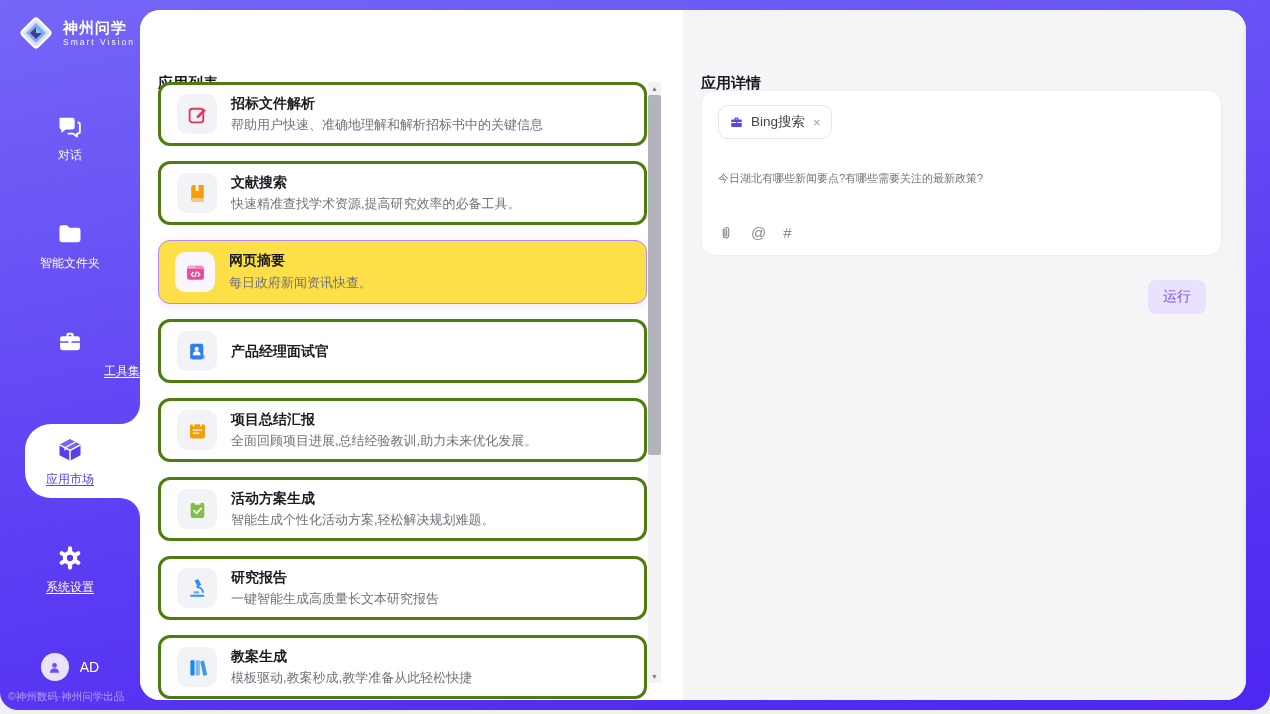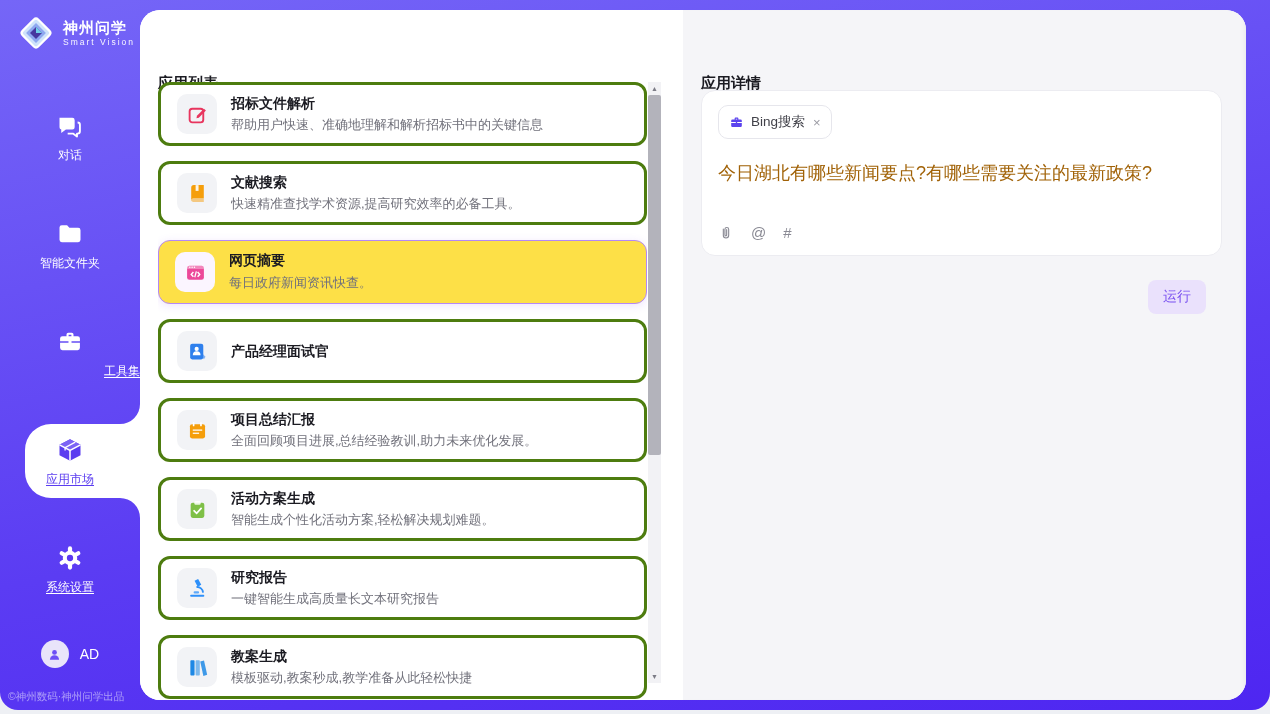--- a/index.html
+++ b/index.html
@@ -27,21 +27,21 @@
   .nav-item:nth-of-type(4){ top:436px; }
   .nav-item:nth-of-type(5){ top:544px; }
   .nav-icon { display:block; width:28px; height:28px; margin:0 auto; }
   .nav-icon svg { width:28px; height:28px; display:block; }
   .nav-label { display:inline-block; margin-top:7px; font-size:12px; }
   .nav-item.underline .nav-label { text-decoration:underline; text-underline-offset:2px; }
   .nav-item.active { color:#5b3df0; }
 
   .bump { position:absolute; left:25px; top:404px; width:115px; height:114px; z-index:2; }
 
-  .user-row { position:absolute; left:0; bottom:42px; width:140px; display:flex; align-items:center; justify-content:center; }
+  .user-row { position:absolute; left:0; bottom:29px; width:140px; display:flex; align-items:center; justify-content:center; }
   .avatar { width:28px; height:28px; border-radius:50%; background:#e9e4fa; display:flex; align-items:center; justify-content:center; }
   .avatar svg { width:17px; height:17px; }
   .user-name { color:#fff; font-size:14px; margin-left:11px; }
   .side-footer { position:absolute; left:8px; bottom:6px; font-size:10.5px; color:rgba(255,255,255,.5); white-space:nowrap; }
 
   
   .content { position:absolute; left:140px; top:10px; width:1106px; height:690px;
     border-radius:20px; overflow:hidden; display:flex; background:#fff; z-index:1; }
 
   
@@ -71,21 +71,21 @@
   .detail-panel { position:relative; flex:1; background:#f5f5f8; padding:0 24px 0 18px;
     box-shadow:inset -4px 0 6px -4px rgba(0,0,0,.08); }
   .detail-panel .panel-title { position:absolute; left:18px; top:39px;text-align:right; }
   .prompt-card { position:absolute; left:18px; right:24px; top:80px; height:166px; background:#fff;
     border:1px solid #ececf1; border-radius:14px; padding:14px 16px; cursor:text; }
   .tool-chip { display:inline-flex; align-items:center; background:#fff; border:1px solid #e6e6ec;
     border-radius:10px; padding:7px 10px; }
   .tool-chip svg { width:15px; height:15px; color:#5b43ee; }
   .chip-label { font-size:13.5px; color:#414149; margin:0 8px 0 7px; }
   .chip-close { font-size:13px; color:#9a9aa3; cursor:pointer; line-height:1; }
-  .query-text { margin-top:21px; font-size:18px; color:#a16207; line-height:1.5; }
+  .query-text { margin-top:31px; font-size:11px; color:#737373; line-height:1.5; }
   .input-tools { position:absolute; left:16px; bottom:14px; display:flex; align-items:center; }
   .input-tools .tool { margin-right:17px; color:#8a8a94; cursor:pointer; }
   .input-tools .tool svg { width:16px; height:16px; display:block; }
   .tool-glyph { font-size:15px; line-height:16px; }
   .tool-hash { color:#a2a2ab; }
   .run-row { position:absolute; left:18px; right:40px; top:270px; display:flex; justify-content:flex-end; }
   .run-btn { background:#eae1fc; color:#7a52f0; border:none; font-size:14px; padding:8px 15px;
     border-radius:8px; cursor:pointer; font-family:inherit; }
 </style>
 </head>

